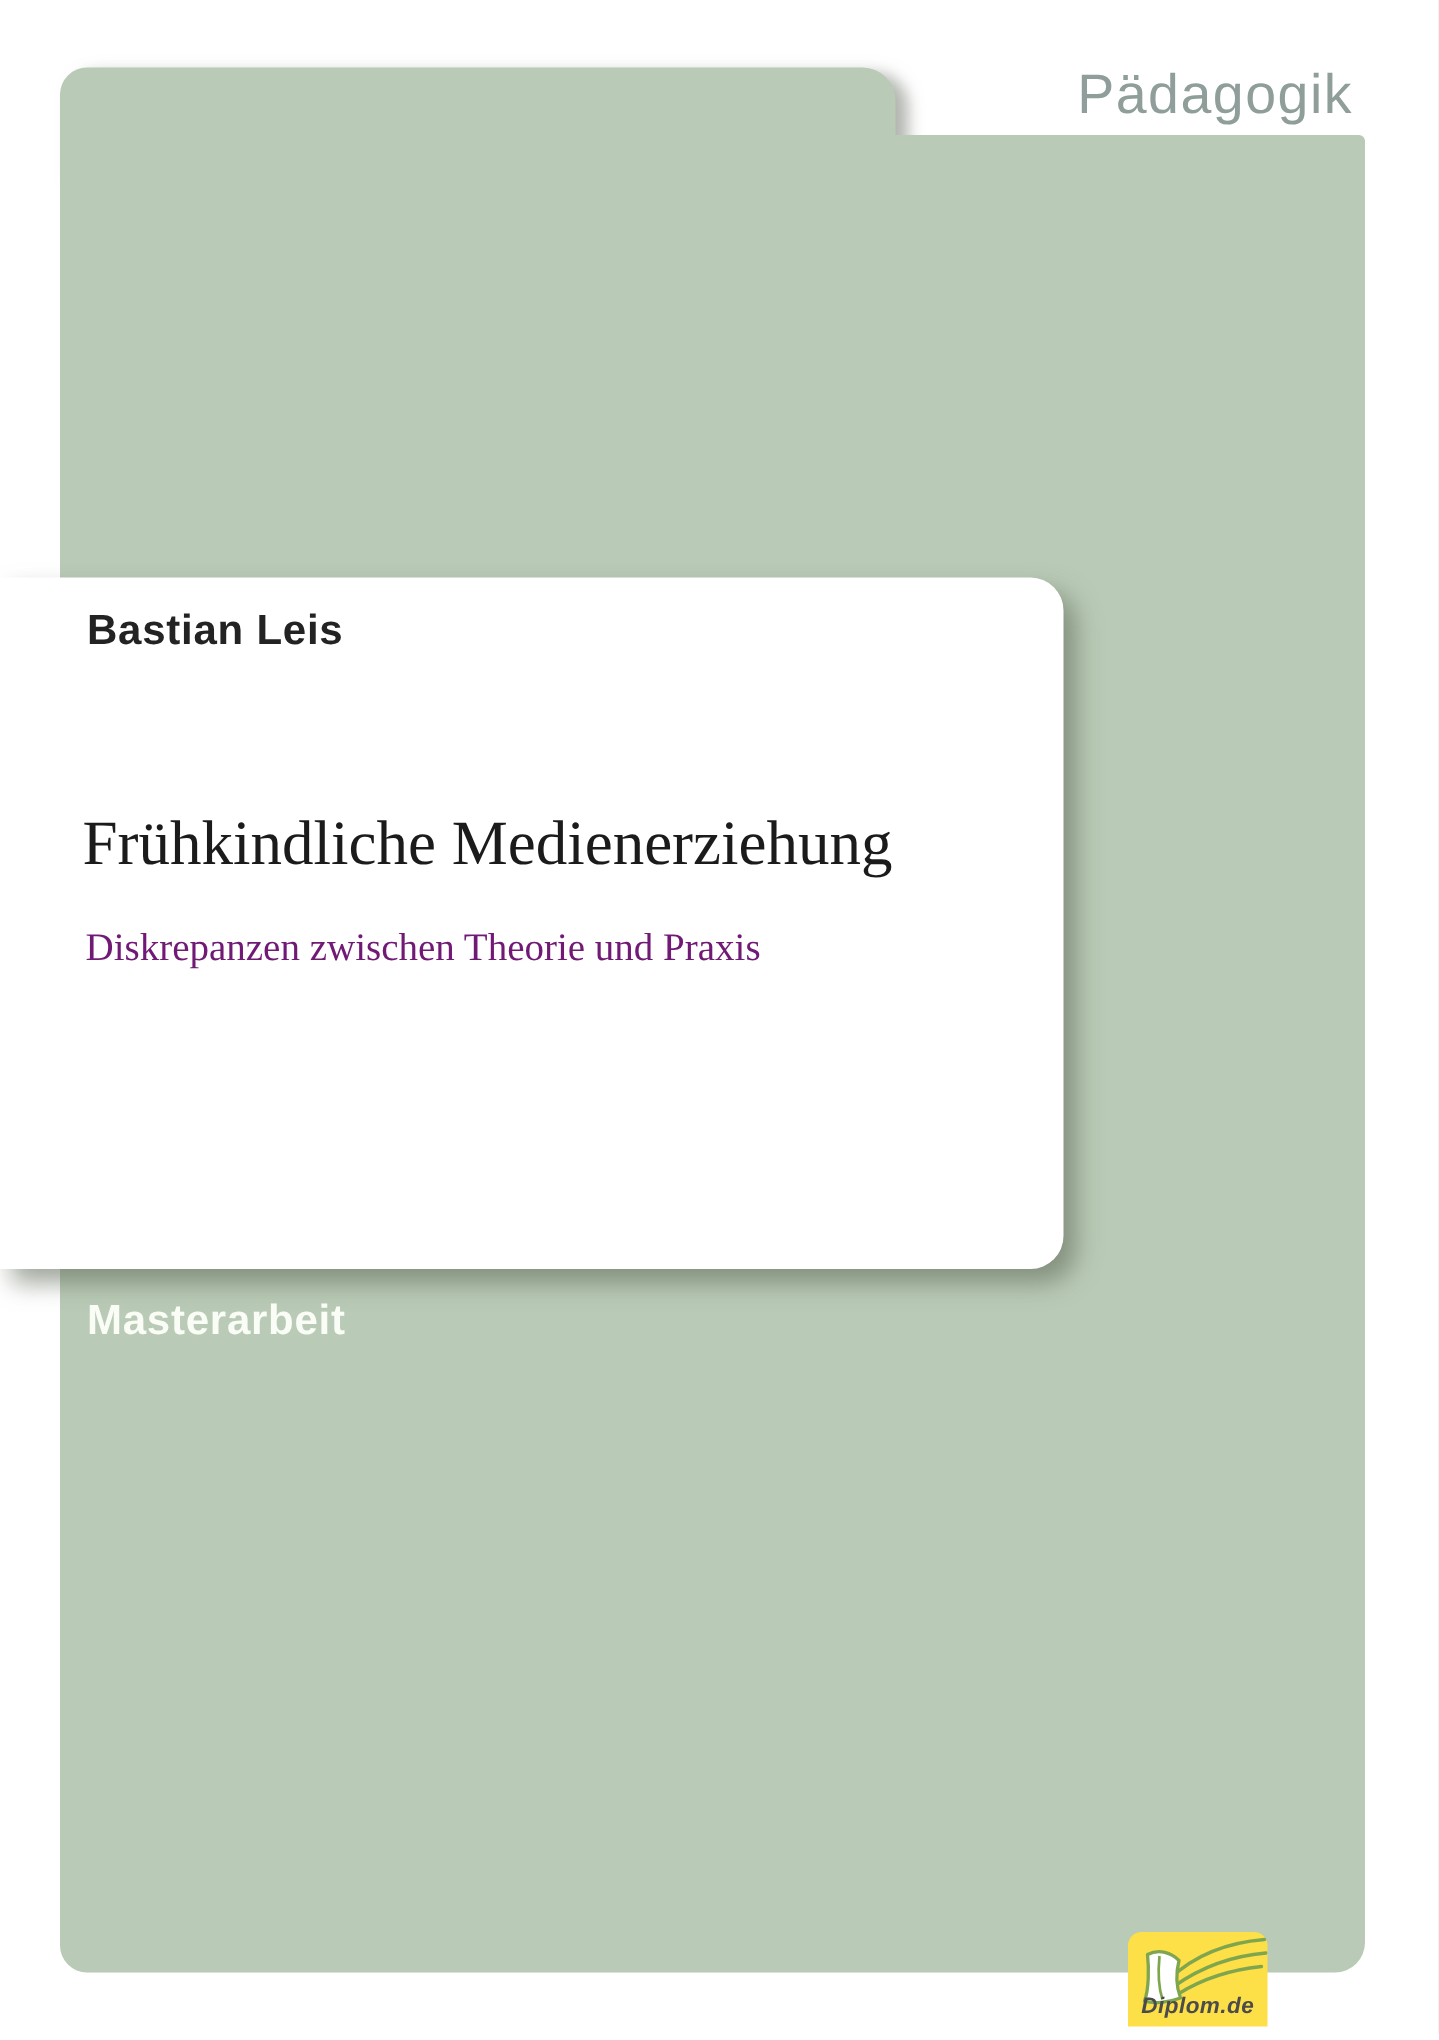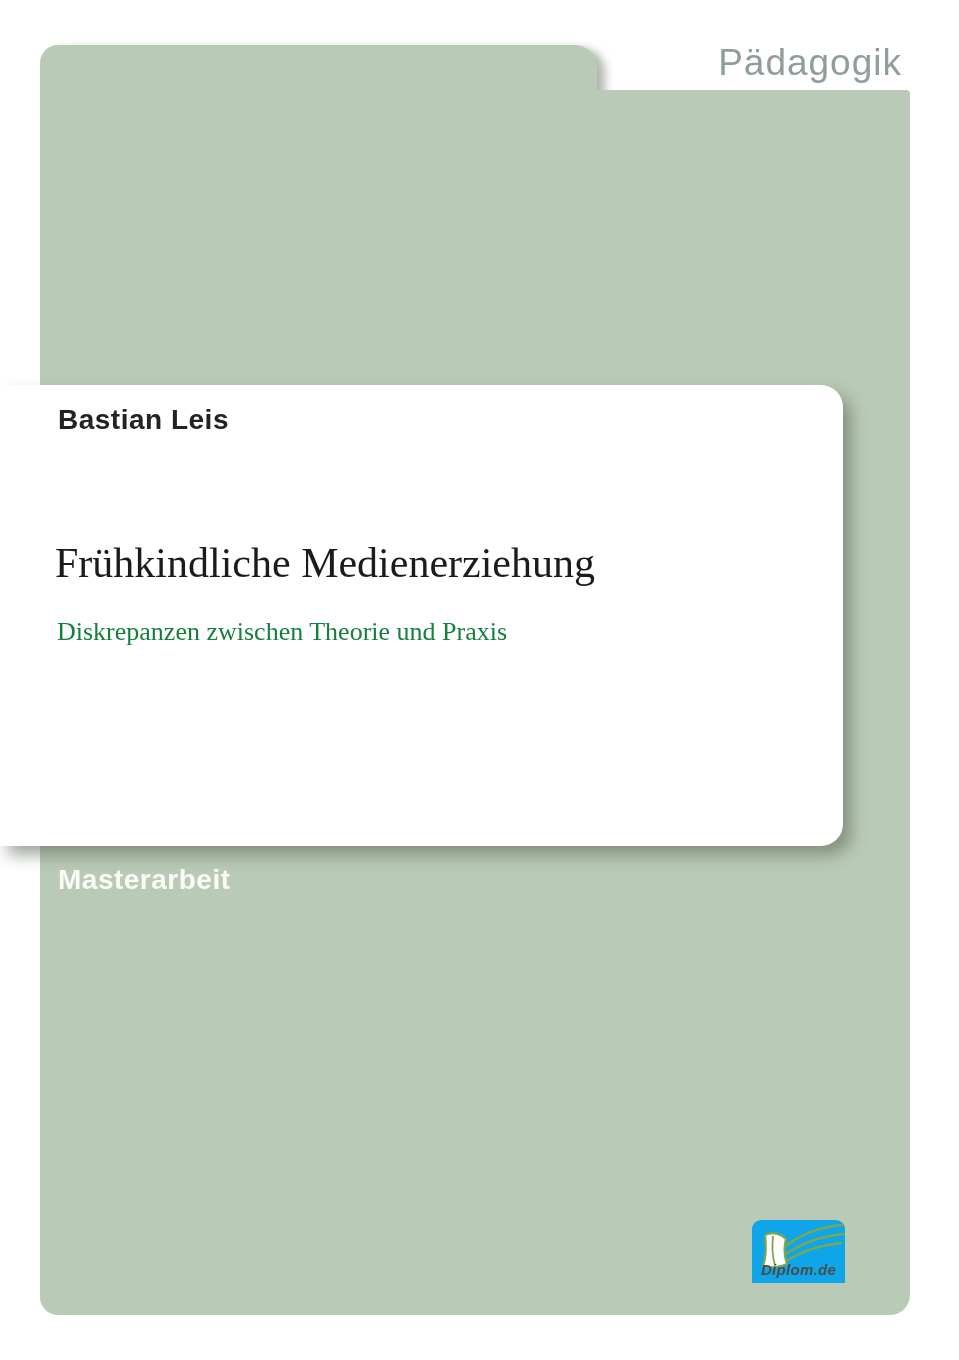--- a/index.html
+++ b/index.html
@@ -44,21 +44,21 @@
     top:46px;right:57px;
     font-size:37px;line-height:34px;
     letter-spacing:1px;
     color:var(--category-color,#8f9e9b);
     z-index:3;
   }
   
   .card{
     position:absolute;
     left:0;top:385px;
-    width:843px;height:461px;
+    width:709px;height:461px;
     background:#ffffff;
     border-radius:0 22px 22px 0;
     box-shadow:8px 9px 16px rgba(96,106,90,0.6);
     z-index:3;
   }
   .author{
     position:absolute;
     left:58px;top:19px;
     font-size:28px;font-weight:bold;
     letter-spacing:0.5px;
@@ -71,36 +71,36 @@
     font-weight:normal;
     font-size:42px;line-height:1.2;
     color:#1b1b1b;
     margin-top:40px;
   }
   .subtitle{
     position:absolute;
     left:57px;top:231px;
     font-family:"Liberation Serif",serif;
     font-size:26px;line-height:1.2;
-    color:#15803d;
+    color:#701a75;
   }
   .doctype{
     position:absolute;
     left:58px;top:864px;
     font-size:28px;font-weight:bold;
     letter-spacing:0.5px;
     color:var(--doctype-color,#fafcf6);
     z-index:4;
   }
   
   .logo-box{
     position:absolute;
-    left:752px;top:1220px;
+    left:752px;top:1288px;
     width:93px;height:63px;
-    background:#0ea5e9;
+    background:#fde047;
     border-radius:9px 9px 0 0;
     z-index:4;
   }
   .logo-box svg{position:absolute;left:0;top:0;}
   .logo-text{
     position:absolute;
     bottom:5px;left:0;
     width:100%;
     text-align:center;
     font-size:15px;

